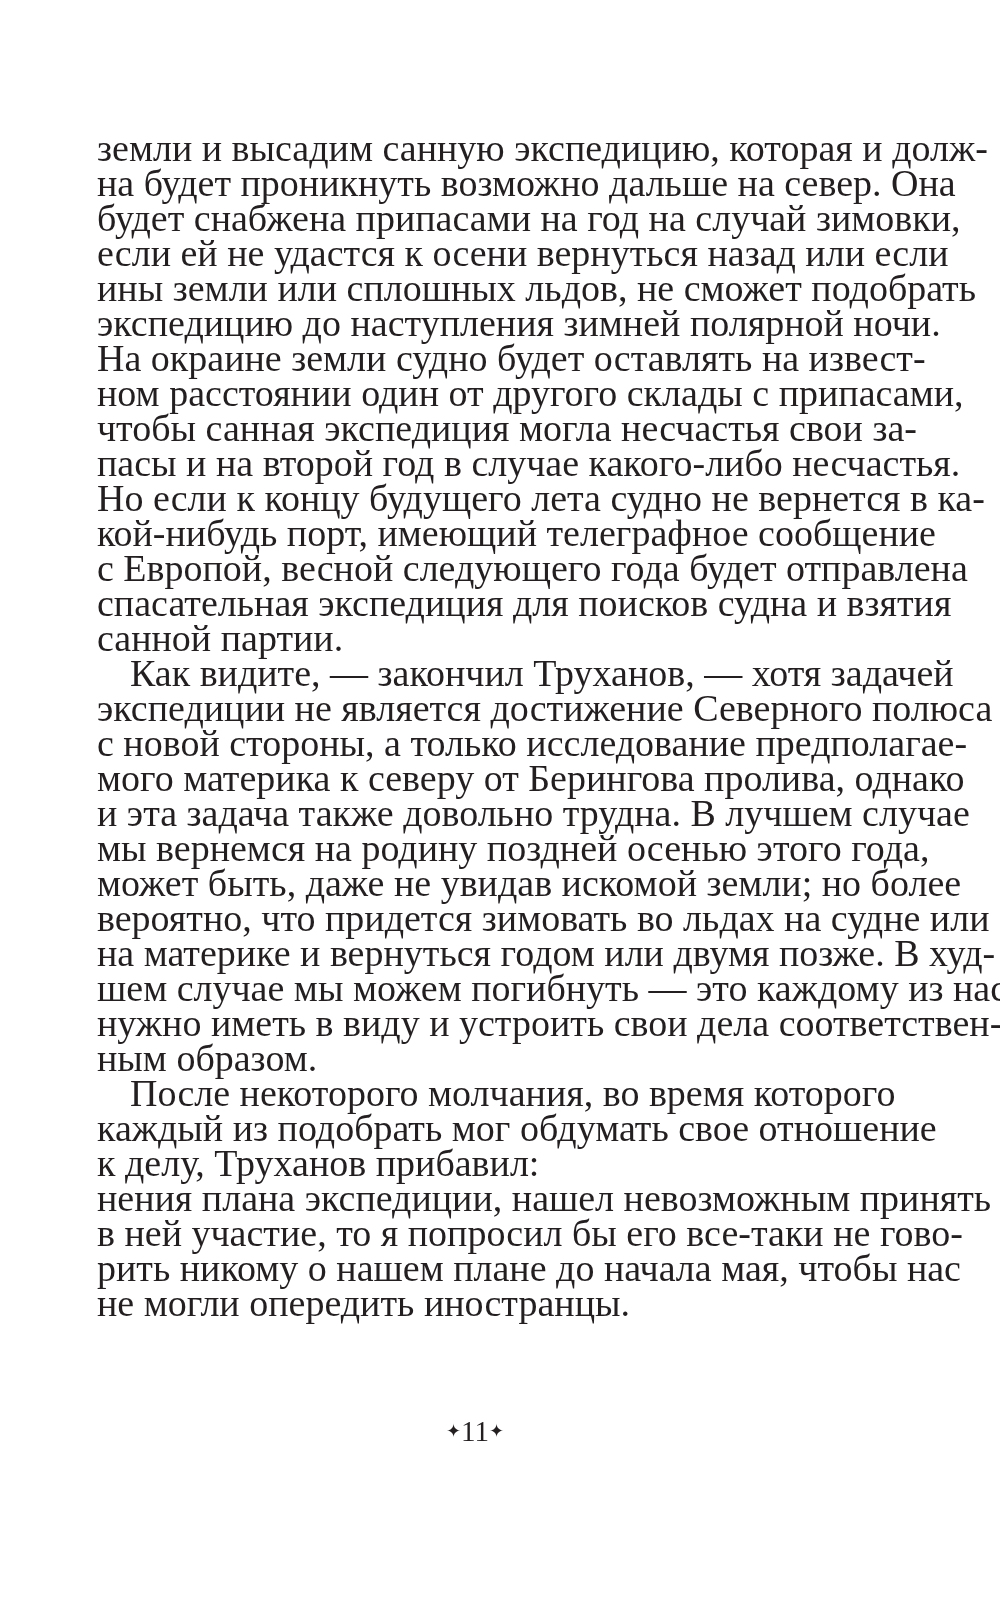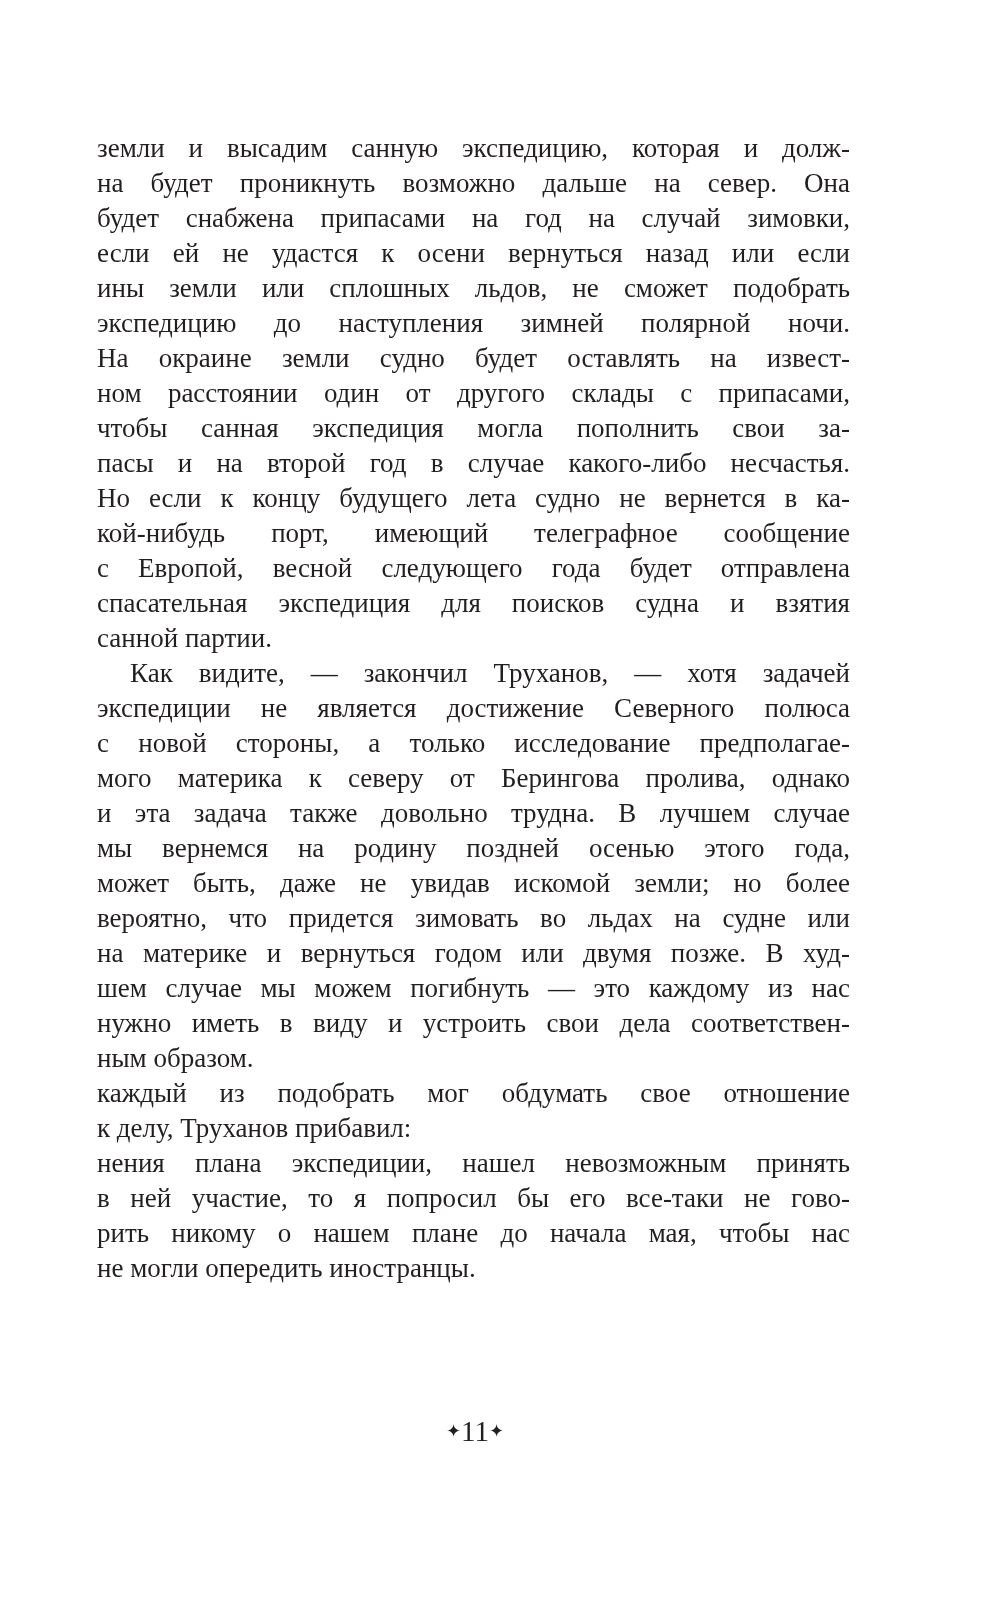--- a/index.html
+++ b/index.html
@@ -12,21 +12,21 @@
       height: 1616px;
       position: relative;
       overflow: hidden;
     }
     .page {
       position: absolute;
       left: 97px;
       top: 131px;
       width: 753px;
       font-family: "Liberation Serif", "DejaVu Serif", serif;
-      font-size: 27px;
+      font-size: 38px;
       line-height: 35px;
       color: #231f20;
     }
     .line {
       display: block;
       white-space: nowrap;
       text-align: justify;
       text-align-last: justify;
       height: 35px;
     }
@@ -61,21 +61,21 @@
 
   <div>
     <span class="line">земли и высадим санную экспедицию, которая и долж-</span>
     <span class="line">на будет проникнуть возможно дальше на север. Она</span>
     <span class="line">будет снабжена припасами на год на случай зимовки,</span>
     <span class="line">если ей не удастся к осени вернуться назад или если</span>
     <span class="line">ины земли или сплошных льдов, не сможет подобрать</span>
     <span class="line">экспедицию до наступления зимней полярной ночи.</span>
     <span class="line">На окраине земли судно будет оставлять на извест-</span>
     <span class="line">ном расстоянии один от другого склады с припасами,</span>
-    <span class="line">чтобы санная экспедиция могла пополнить свои за-</span>
+    <span class="line">чтобы санная экспедиция могла несчастья свои за-</span>
     <span class="line">пасы и на второй год в случае какого-либо несчастья.</span>
     <span class="line">Но если к концу будущего лета судно не вернется в ка-</span>
     <span class="line">кой-нибудь порт, имеющий телеграфное сообщение</span>
     <span class="line">с Европой, весной следующего года будет отправлена</span>
     <span class="line">спасательная экспедиция для поисков судна и взятия</span>
     <span class="line last">санной партии.</span>
   </div>
 
   <div>
     <span class="line indent">Как видите, — закончил Труханов, — хотя задачей</span>
@@ -86,20 +86,21 @@
     <span class="line">мы вернемся на родину поздней осенью этого года,</span>
     <span class="line">может быть, даже не увидав искомой земли; но более</span>
     <span class="line">вероятно, что придется зимовать во льдах на судне или</span>
     <span class="line">на материке и вернуться годом или двумя позже. В худ-</span>
     <span class="line">шем случае мы можем погибнуть — это каждому из нас</span>
     <span class="line">нужно иметь в виду и устроить свои дела соответствен-</span>
     <span class="line last">ным образом.</span>
   </div>
 
   <div>
+    <span class="line indent">После некоторого молчания, во время которого</span>
     <span class="line">каждый из подобрать мог обдумать свое отношение</span>
     <span class="line last">к делу, Труханов прибавил:</span>
   </div>
 
   <div>
     <span class="line">нения плана экспедиции, нашел невозможным принять</span>
     <span class="line">в ней участие, то я попросил бы его все-таки не гово-</span>
     <span class="line">рить никому о нашем плане до начала мая, чтобы нас</span>
     <span class="line last">не могли опередить иностранцы.</span>
   </div>

